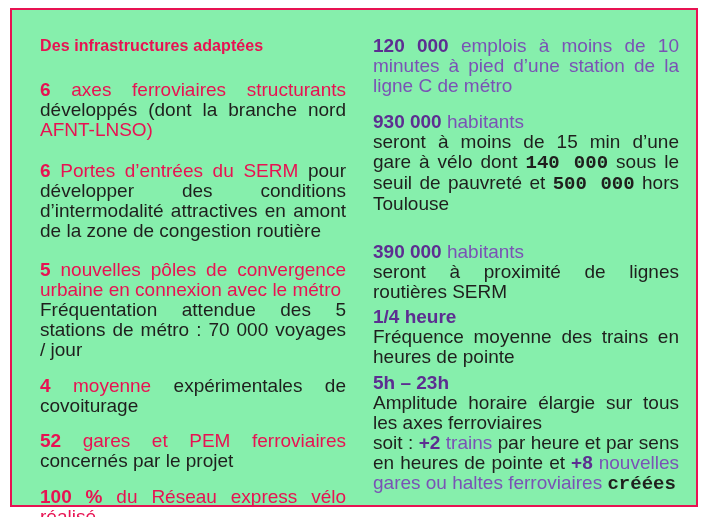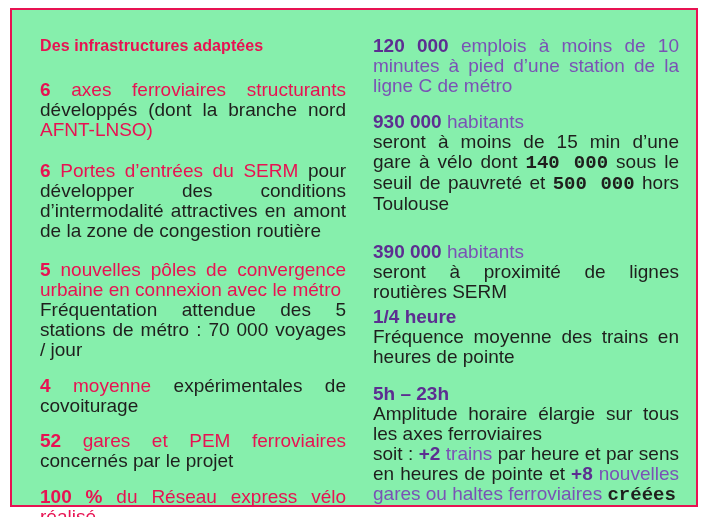--- a/index.html
+++ b/index.html
@@ -44,21 +44,21 @@
   .col-left  .i1 { margin-bottom: 21px; }
   .col-left  .i2 { margin-bottom: 19px; }
   .col-left  .i3 { margin-bottom: 12px; }
   .col-left  .i4 { margin-bottom: 16px; }
   .col-left  .i5 { margin-bottom: 15px; }
   .col-left  .i6 { margin-bottom: 16px; }
   .col-left  .i7 { margin-bottom: 0; }
   .col-right .i1 { margin-bottom: 16px; }
   .col-right .i2 { margin-bottom: 28px; }
   .col-right .i3 { margin-bottom: 5px; }
-  .col-right .i4 { margin-bottom: 17px; }
+  .col-right .i4 { margin-bottom: 6px; }
   .col-right .i5 { margin-bottom: 0; }
 </style>
 </head>
 <body>
 
 <div class="panel">
 
   <section class="col col-left">
     <h2 class="title pink-title">Des infrastructures adaptées</h2>
     <p class="item i1"><span class="seg pink-bold">6</span><span class="seg pink"> axes ferroviaires structurants </span><span class="seg dark">développés (dont la branche nord </span><span class="seg pink">AFNT-LNSO)</span></p>

